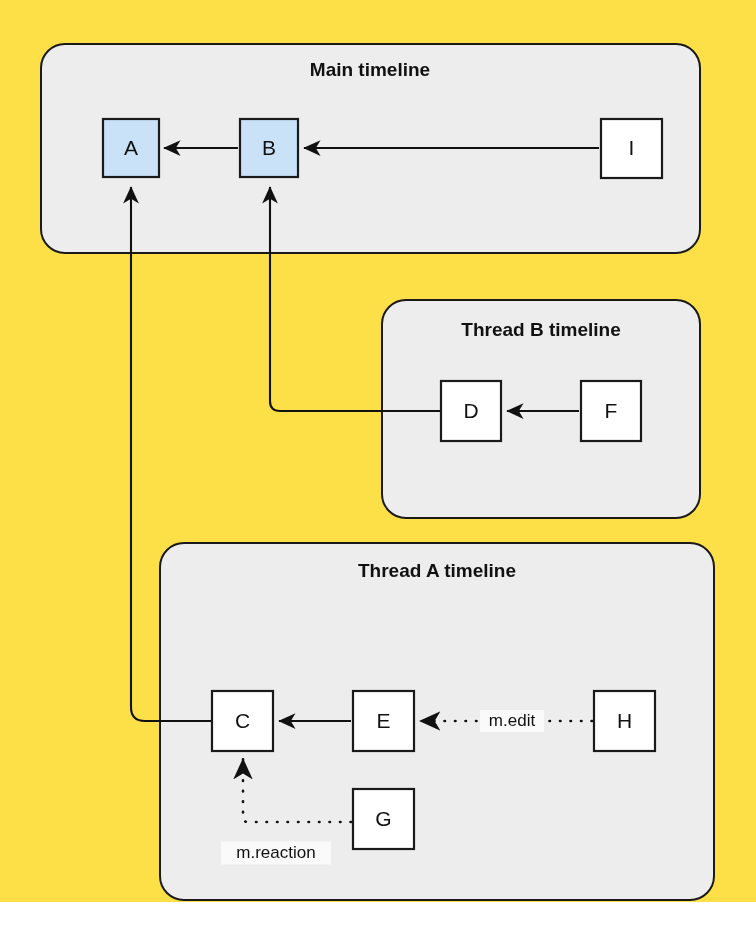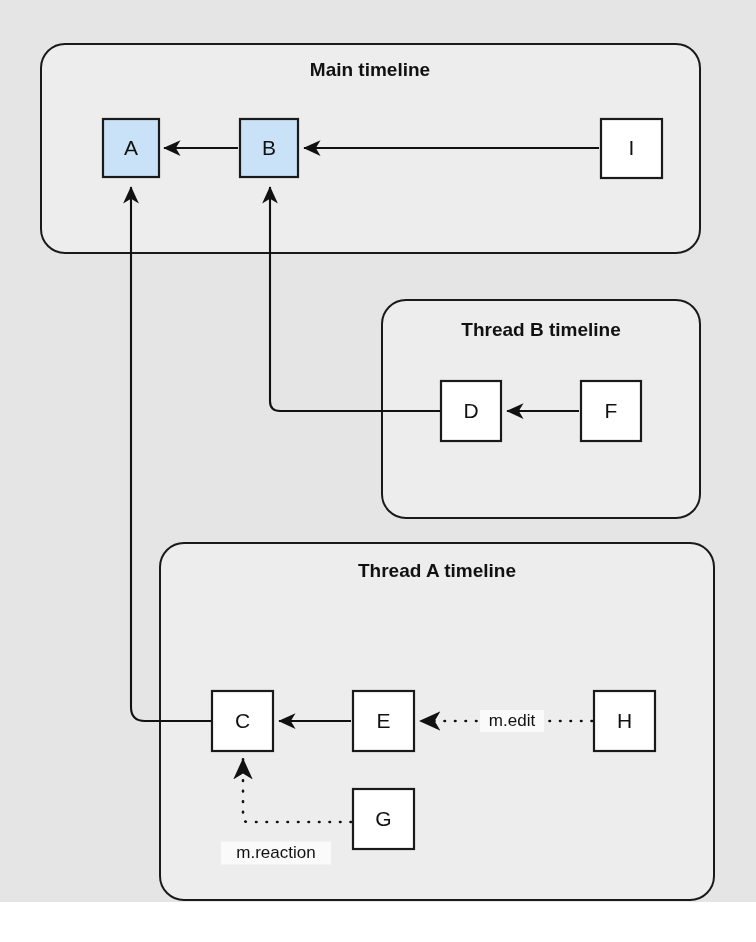--- a/index.html
+++ b/index.html
@@ -4,21 +4,21 @@
 <style>
   html, body {
     margin: 0;
     padding: 0;
     background: #ffffff;
   }
   #canvas {
     position: relative;
     width: 756px;
     height: 902px;
-    background: #e5e5e5;
+    background: #fde047;
     font-family: "Liberation Sans", "DejaVu Sans", sans-serif;
     overflow: hidden;
   }
   svg#diagram {
     position: absolute;
     left: 0;
     top: 0;
     width: 756px;
     height: 942px;
   }

